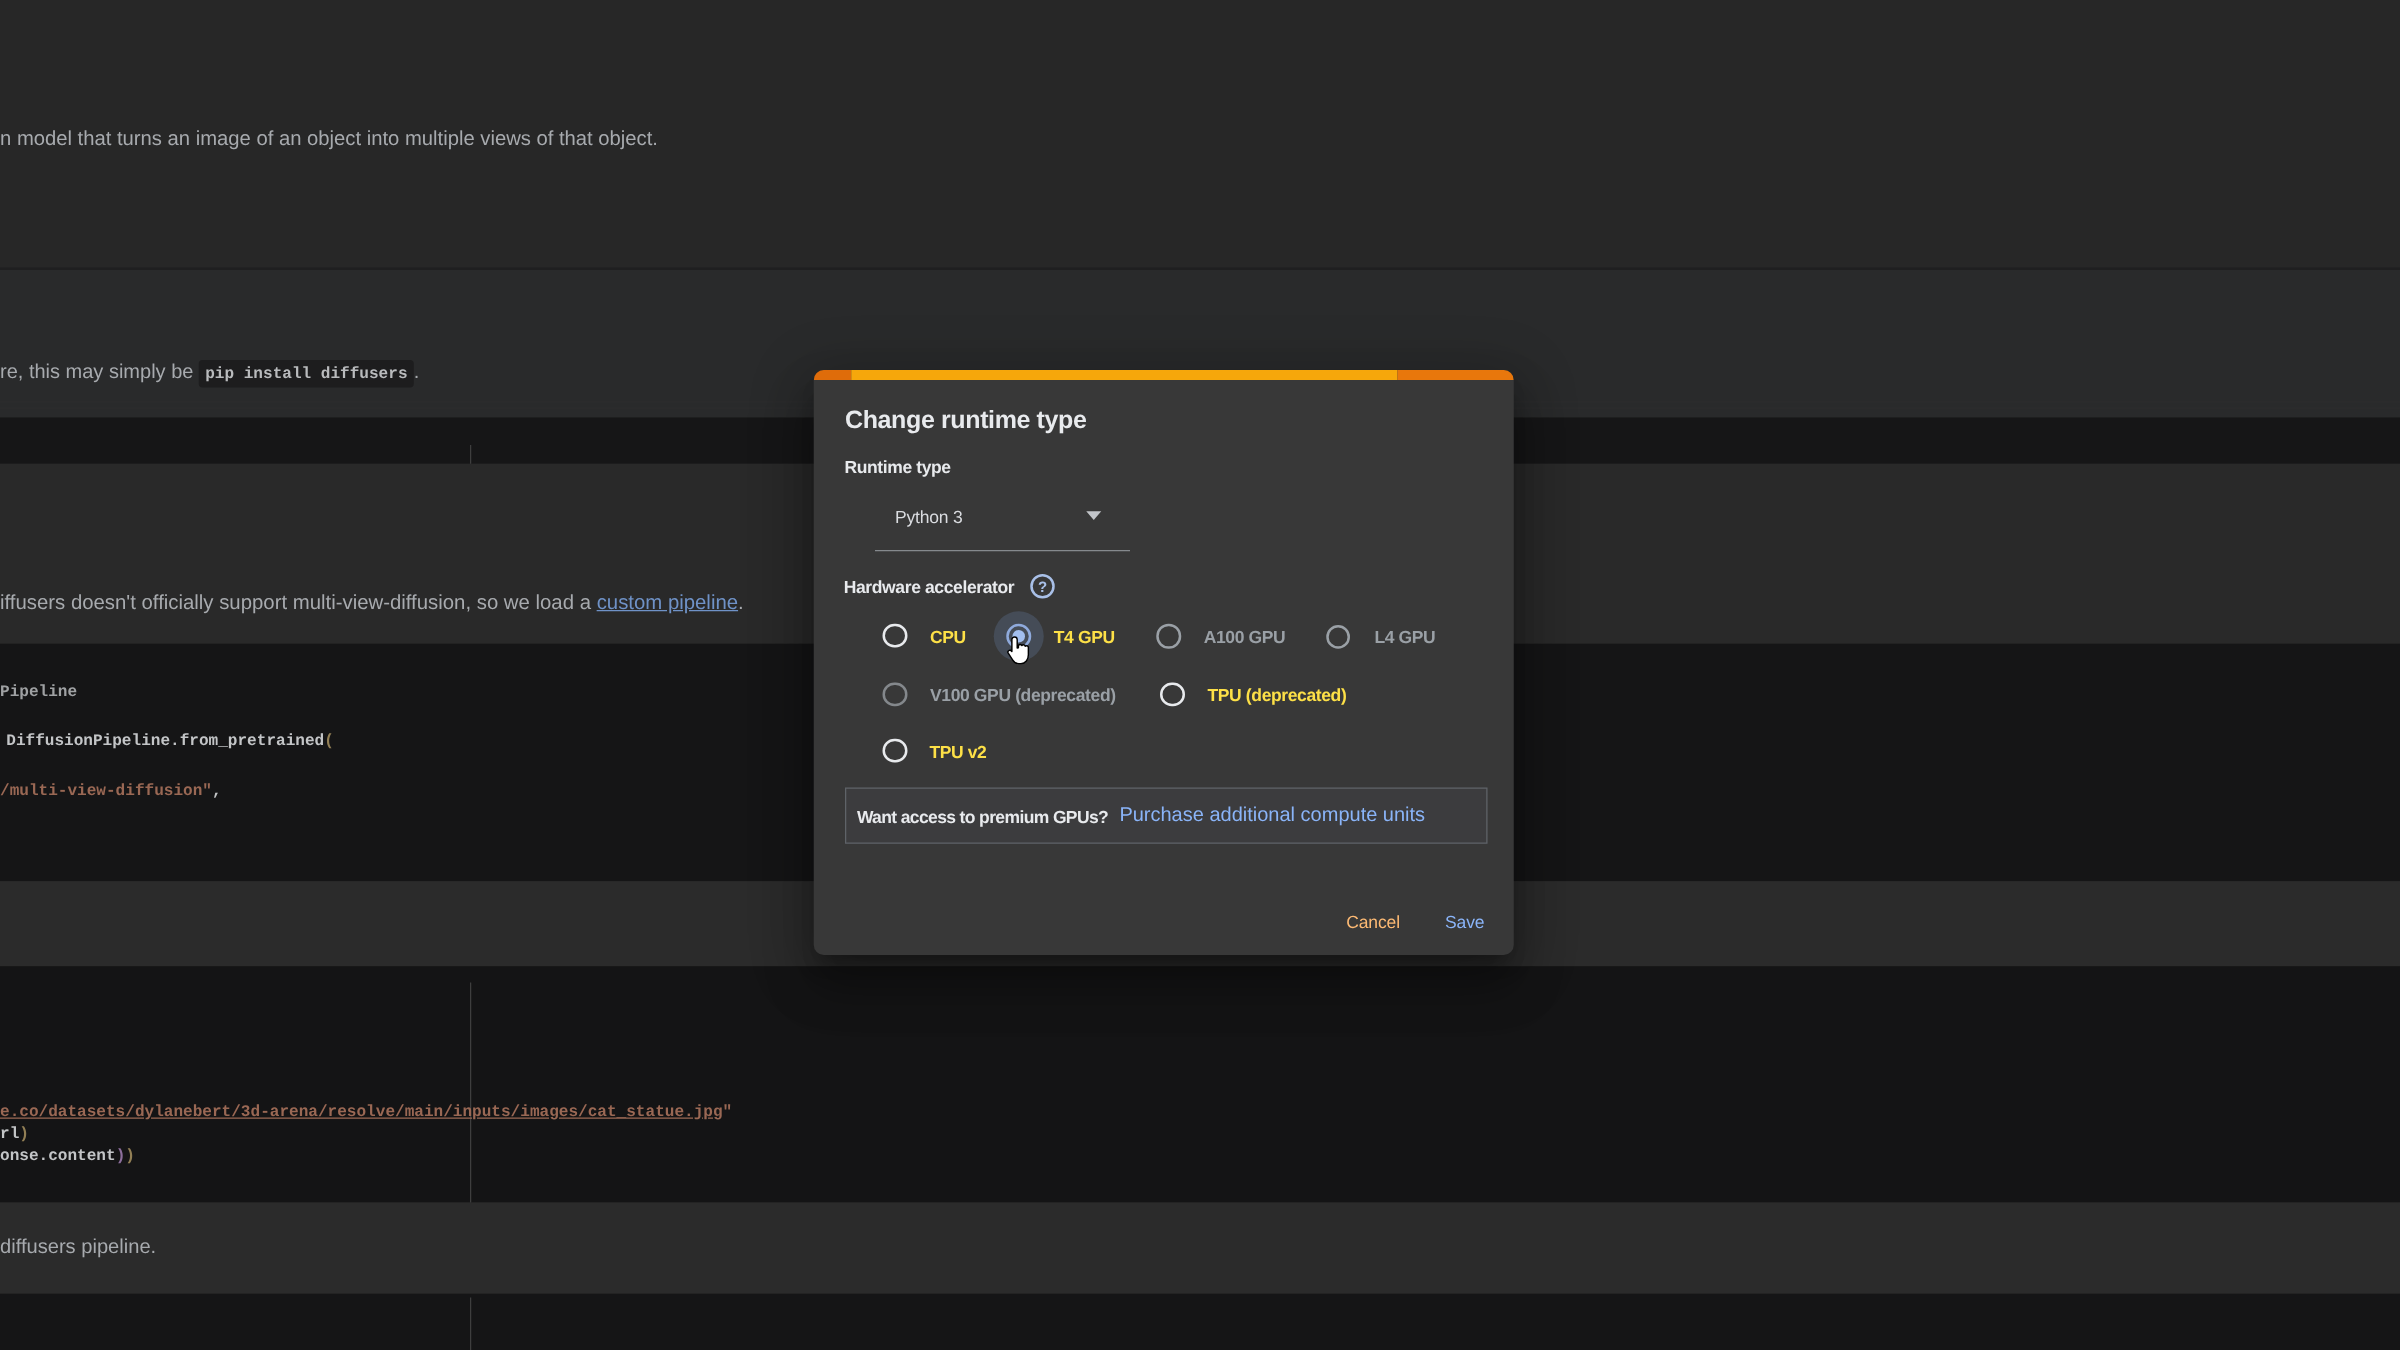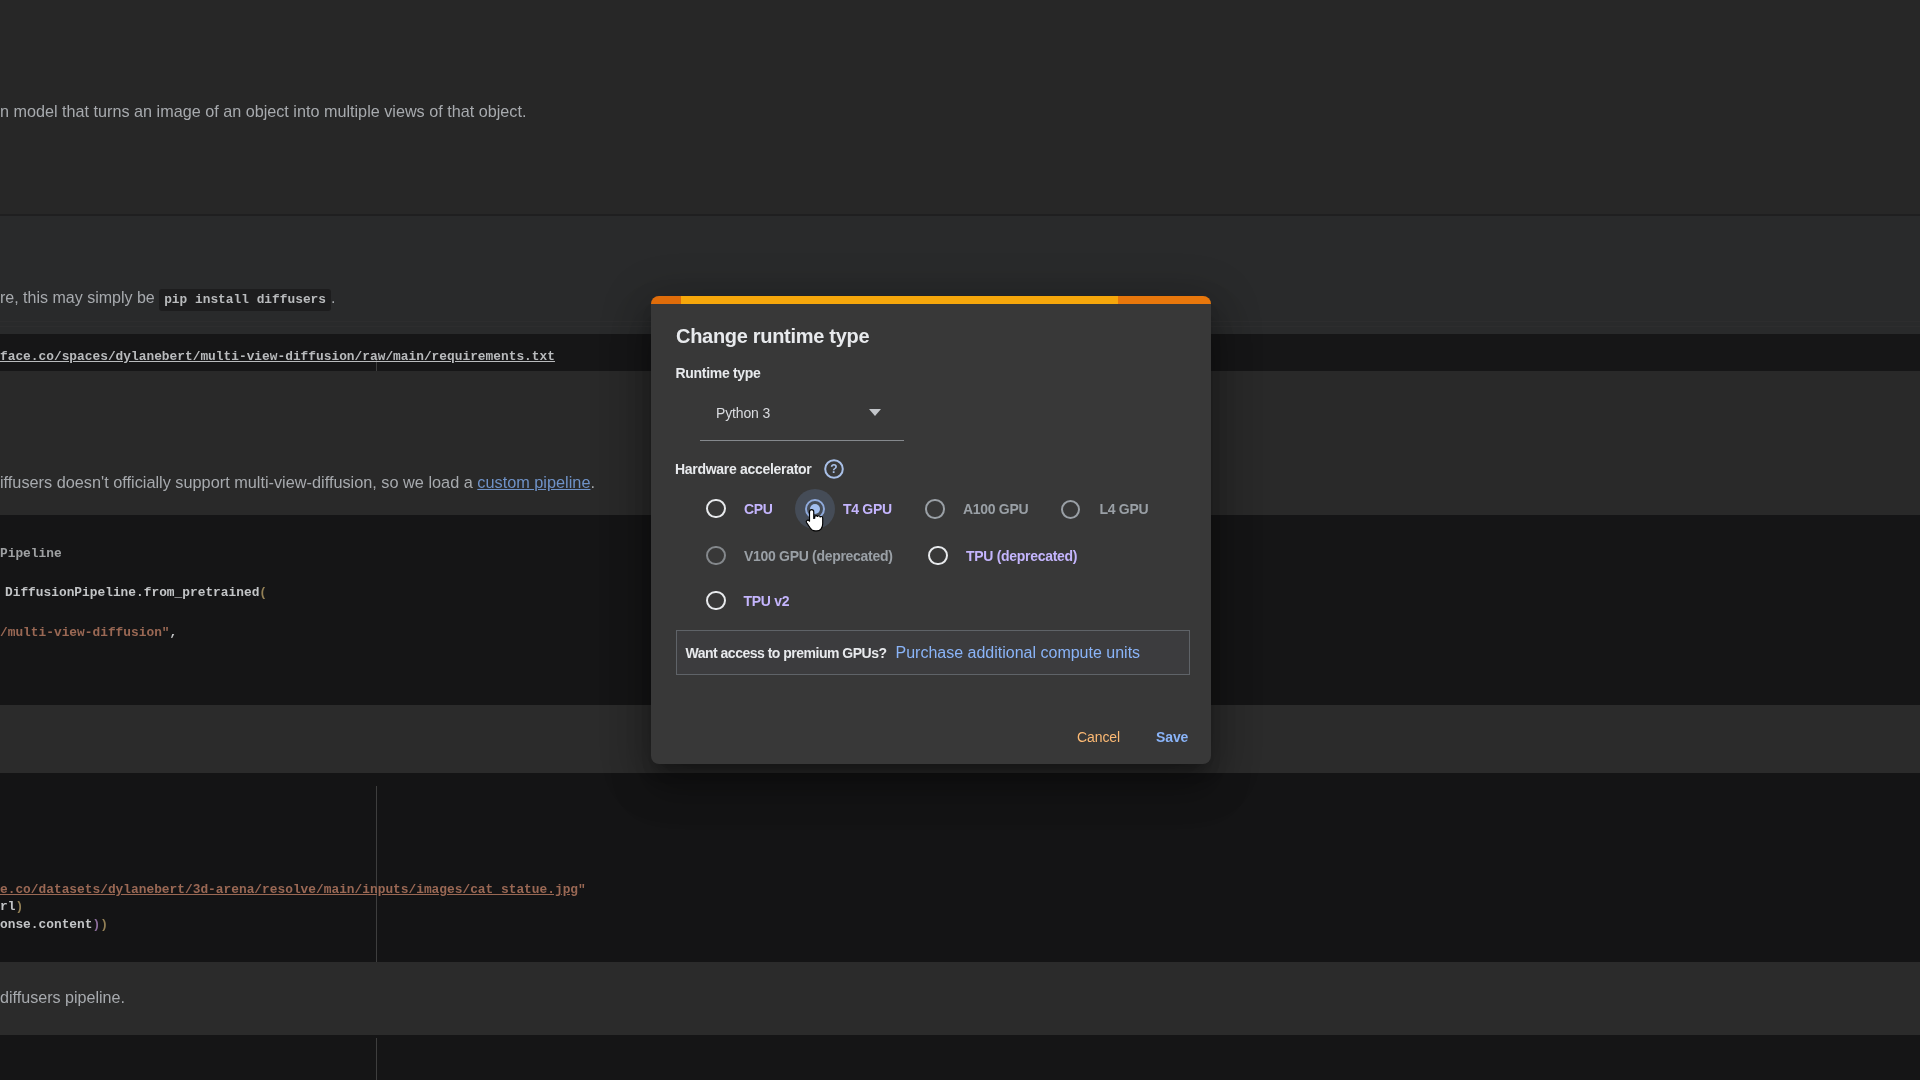--- a/index.html
+++ b/index.html
@@ -6,21 +6,21 @@
   #page{position:absolute;left:0;top:0;width:1672px;height:1080px;font-family:"Liberation Sans",sans-serif;}
   .abs{position:absolute;white-space:pre;}
   .band{position:absolute;left:0;width:1920px;}
   .md{color:#A7AAAE;font-size:16px;line-height:18px;}
   .mono{font-family:"Liberation Mono",monospace;font-size:12.85px;line-height:17px;color:#B9BBBD;font-weight:bold;}
   .mlink{text-decoration:underline;}
   .blink{color:#6F92C7;text-decoration:underline;}
   .vline{position:absolute;width:1px;background:#3E3E3E;left:376px;}
   .radio{position:absolute;width:15.6px;height:15.6px;border-radius:50%;border:2.2px solid #E8EAED;}
   .radio.gray{border-color:#9AA0A6;}
-  .rlabel{position:absolute;font-size:14px;letter-spacing:-0.3px;font-weight:bold;color:#c4b5fd;line-height:15px;}
+  .rlabel{position:absolute;font-size:14px;letter-spacing:-0.3px;font-weight:bold;color:#fde047;line-height:15px;}
   .rlabel.gray{color:#9AA0A6;font-weight:bold;}
 </style>
 </head>
 <body>
 <div id="page">
 
   <div class="band" style="top:0;height:214px;background:#272727"></div>
   <div class="band" style="top:214px;height:2px;background:#1F1F20"></div>
   <div class="band" style="top:216px;height:118px;background:#292A2B"></div>
   <div class="band" style="top:321px;height:1px;background:#2D2D2E"></div>
@@ -34,21 +34,20 @@
   <div class="band" style="top:1035px;height:45px;background:#151516"></div>
 
   <div class="vline" style="top:356px;height:15px;"></div>
   <div class="vline" style="top:786px;height:176px;"></div>
   <div class="vline" style="top:1038px;height:42px;"></div>
 
   <div class="abs md" id="p1" style="left:0;top:102px;font-size:16.2px;">n model that turns an image of an object into multiple views of that object.</div>
 
   <div class="abs md" id="p3" style="left:0;top:289px;">re, this may simply be <span style="background:#1D1D1E;border-radius:3px;padding:3px 5px 4px 5px;" class="mono">pip install diffusers</span>.</div>
 
-  <div class="abs mono mlink" id="c1" style="left:0;top:348px;">face.co/spaces/dylanebert/multi-view-diffusion/raw/main/requirements.txt</div>
 
   <div class="abs md" id="p4" style="left:0;top:473px;font-size:16.3px;">iffusers doesn't officially support multi-view-diffusion, so we load a <span class="blink">custom pipeline</span><span style="color:#A7AAAE">.</span></div>
 
   <div class="abs mono" id="c2a" style="left:0;top:544.5px;color:#9FA1A3;">Pipeline</div>
   <div class="abs mono" id="c2b" style="left:5px;top:583.5px;color:#C3C5C7;">DiffusionPipeline.from_pretrained<span style="color:#927F55">(</span></div>
   <div class="abs mono" id="c2c" style="left:0;top:623.5px;color:#9A6854;">/multi-view-diffusion"<span style="color:#C3C5C7">,</span></div>
 
   <div class="abs mono" id="c3a" style="left:0;top:881px;color:#9A6854;"><span class="mlink">e.co/datasets/dylanebert/3d-arena/resolve/main/inputs/images/cat_statue.jpg</span>"</div>
   <div class="abs mono" id="c3b" style="left:0;top:898px;color:#C3C5C7;">rl<span style="color:#927F55">)</span></div>
   <div class="abs mono" id="c3c" style="left:0;top:916px;color:#C3C5C7;">onse.content<span style="color:#8D6F9D">)</span><span style="color:#927F55">)</span></div>
@@ -104,19 +103,19 @@
     <div class="radio" style="left:55px;top:294.5px;"></div>
     <div class="rlabel" style="left:92.5px;top:297.5px;">TPU v2</div>
 
     
     <div class="abs" style="left:25px;top:334px;width:512px;height:43px;background:#3C3C3E;border:1px solid #5F6368;"></div>
     <div class="abs" style="left:34.5px;top:348.5px;font-size:14px;letter-spacing:-0.5px;font-weight:bold;color:#E8EAED;line-height:16px;" id="wa">Want access to premium GPUs?</div>
     <div class="abs" style="left:244.5px;top:348.5px;font-size:16px;letter-spacing:0px;color:#8AB4F8;line-height:16px;" id="pl">Purchase additional compute units</div>
 
     
     <div class="abs" style="left:426px;top:432.5px;font-size:14px;letter-spacing:-0.1px;font-weight:normal;color:#fdba74;line-height:16px;" id="cancel">Cancel</div>
-    <div class="abs" style="left:505px;top:432.5px;font-size:14px;letter-spacing:-0.1px;font-weight:bold;color:#8AB4F8;line-height:16px;" id="save">Save</div>
+    <div class="abs" style="left:505px;top:432.5px;font-size:14px;letter-spacing:-0.1px;font-weight:normal;color:#8AB4F8;line-height:16px;" id="save">Save</div>
   </div>
 
   <svg class="abs" style="left:805px;top:508px;" width="23" height="27" viewBox="0 0 26 30">
     <path d="M7.5 1.5 C8.9 1.5 9.9 2.5 9.9 3.9 V11.5 L11 11.3 V10 C11 9.1 11.7 8.4 12.6 8.4 C13.2 8.4 13.8 8.8 14 9.3 C14.3 8.8 14.8 8.5 15.5 8.5 C16.3 8.5 17 9.1 17.1 9.9 C17.4 9.6 17.8 9.4 18.3 9.4 C19.3 9.4 20 10.2 20 11.1 V17.5 C20 22 17.4 25.6 13.3 25.6 H11.4 C8.9 25.6 7.1 24.4 5.9 22.4 L1.8 16.2 C1.3 15.4 1.5 14.3 2.3 13.8 C3.1 13.2 4.1 13.4 4.7 14.2 L5.1 14.7 V3.9 C5.1 2.5 6.1 1.5 7.5 1.5 Z" fill="#FFFFFF" stroke="#000000" stroke-width="1.3" stroke-linejoin="round"></path>
   </svg>
 </div>
 
 </body></html>

